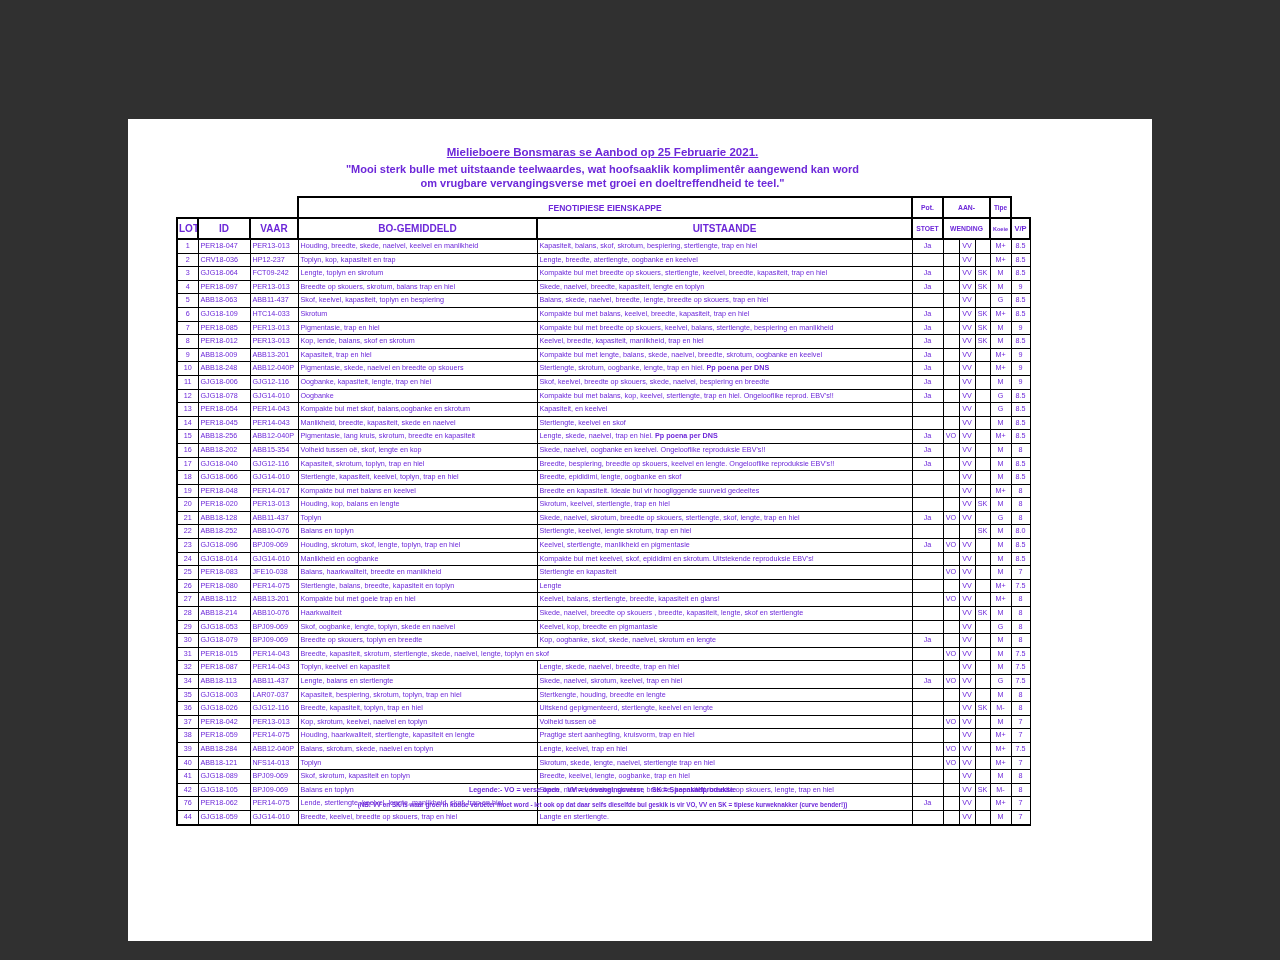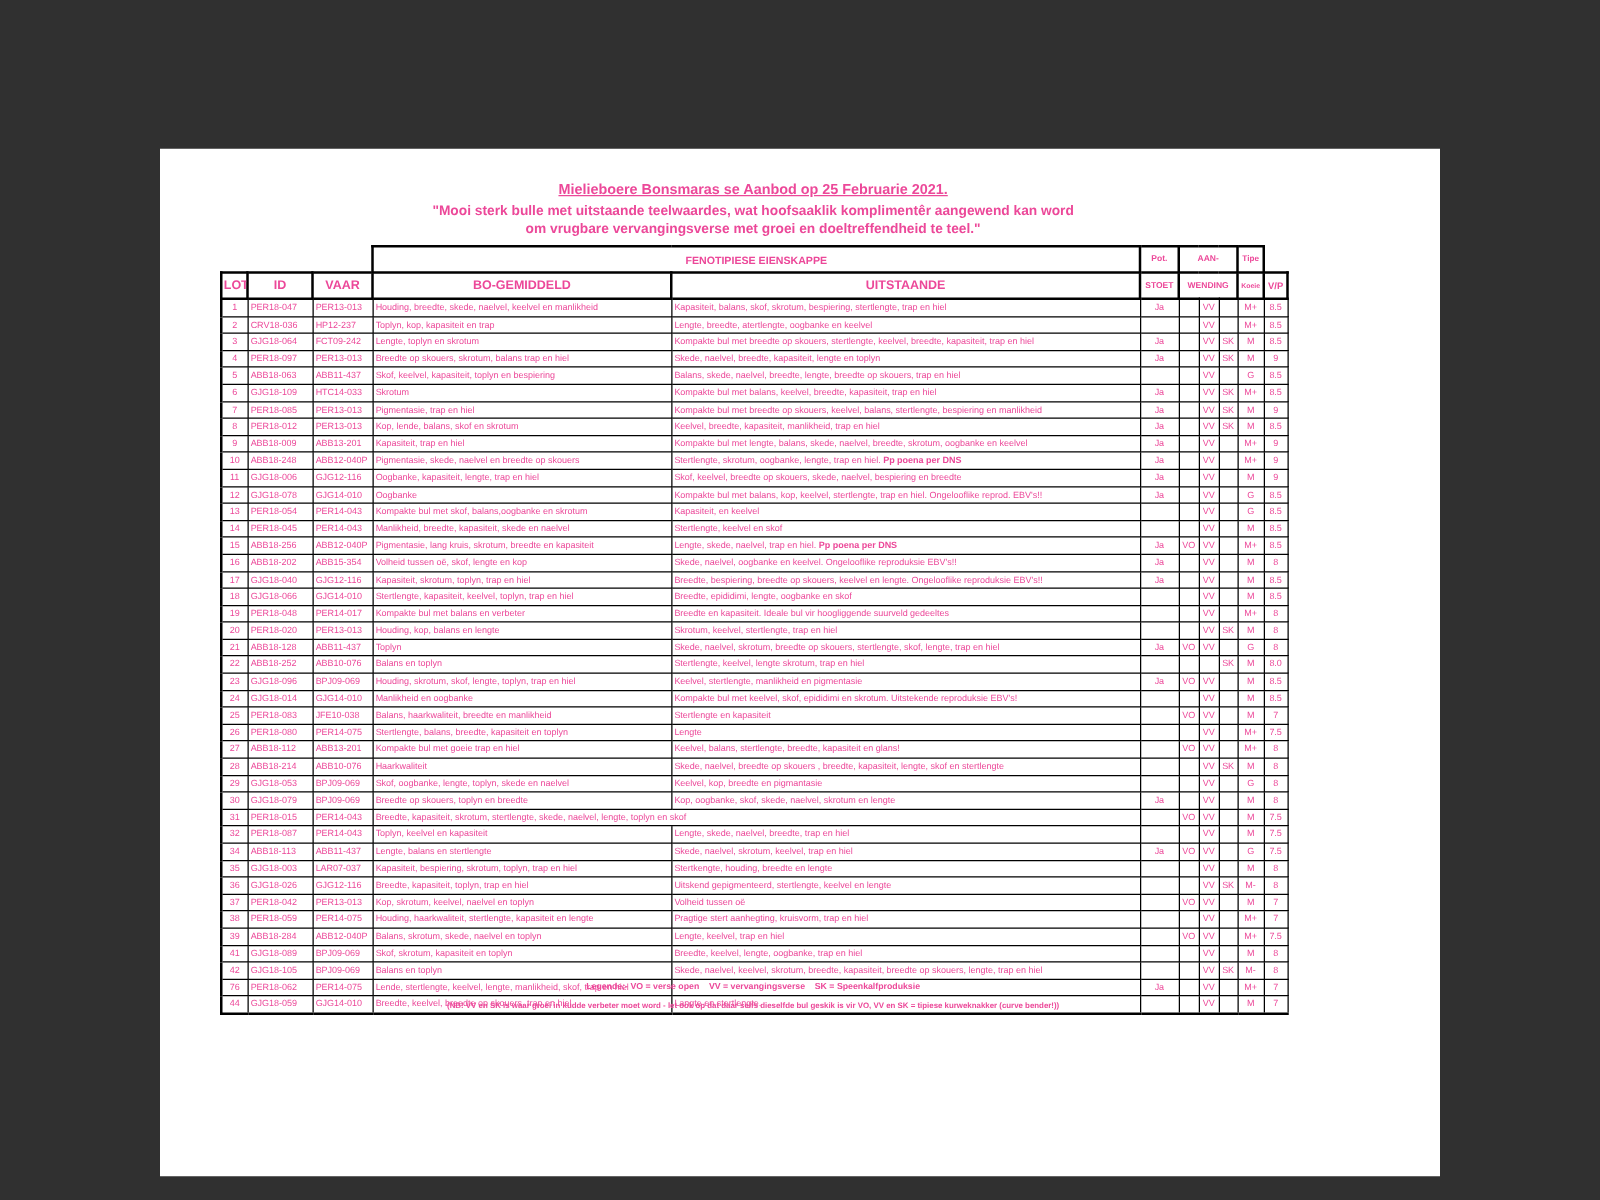--- a/index.html
+++ b/index.html
@@ -4,21 +4,21 @@
 <style>
   html,body{margin:0;padding:0;}
   body{
     width:1280px;height:960px;position:relative;overflow:hidden;
     background:#303030;
     font-family:"Liberation Sans", sans-serif;
     -webkit-font-smoothing:antialiased;
   }
   .page{
     position:absolute;left:128px;top:119px;width:1024px;height:822px;
-    background:#ffffff;color:#ec4899;
+    background:#ffffff;color:#6d28d9;
   }
   .headblock{
     position:absolute;left:48px;top:26px;width:853px;text-align:center;
   }
   .title{
     font-size:11.5px;font-weight:bold;text-decoration:underline;line-height:14px;
   }
   .subtitle{
     margin-top:4px;font-size:11px;font-weight:bold;line-height:13.5px;
   }
@@ -336,21 +336,21 @@
           <td class="c-sub"></td>
           <td class="c-sub">VV</td>
           <td class="c-sub"></td>
           <td class="c-koeie">M</td>
           <td class="c-vp">8.5</td>
         </tr>
         <tr>
           <td class="c-lot">19</td>
           <td class="c-id">PER18-048</td>
           <td class="c-vaar">PER14-017</td>
-          <td class="c-bo bl2">Kompakte bul met balans en verbeter</td>
+          <td class="c-bo bl2">Kompakte bul met balans en keelvel</td>
           <td class="c-uit">Breedte en kapasiteit. Ideale bul vir hoogliggende suurveld gedeeltes</td>
           <td class="c-stoet bl2"></td>
           <td class="c-sub"></td>
           <td class="c-sub">VV</td>
           <td class="c-sub"></td>
           <td class="c-koeie">M+</td>
           <td class="c-vp">8</td>
         </tr>
         <tr>
           <td class="c-lot">20</td>
@@ -590,20 +590,33 @@
           <td class="c-id">ABB18-284</td>
           <td class="c-vaar">ABB12-040P</td>
           <td class="c-bo bl2">Balans, skrotum, skede, naelvel en toplyn</td>
           <td class="c-uit">Lengte, keelvel, trap en hiel</td>
           <td class="c-stoet bl2"></td>
           <td class="c-sub">VO</td>
           <td class="c-sub">VV</td>
           <td class="c-sub"></td>
           <td class="c-koeie">M+</td>
           <td class="c-vp">7.5</td>
+        </tr>
+        <tr>
+          <td class="c-lot">40</td>
+          <td class="c-id">ABB18-121</td>
+          <td class="c-vaar">NFS14-013</td>
+          <td class="c-bo bl2">Toplyn</td>
+          <td class="c-uit">Skrotum, skede, lengte, naelvel, stertlengte trap en hiel</td>
+          <td class="c-stoet bl2"></td>
+          <td class="c-sub">VO</td>
+          <td class="c-sub">VV</td>
+          <td class="c-sub"></td>
+          <td class="c-koeie">M+</td>
+          <td class="c-vp">7</td>
         </tr>
         <tr>
           <td class="c-lot">41</td>
           <td class="c-id">GJG18-089</td>
           <td class="c-vaar">BPJ09-069</td>
           <td class="c-bo bl2">Skof, skrotum, kapasiteit en toplyn</td>
           <td class="c-uit">Breedte, keelvel, lengte, oogbanke, trap en hiel</td>
           <td class="c-stoet bl2"></td>
           <td class="c-sub"></td>
           <td class="c-sub">VV</td>

